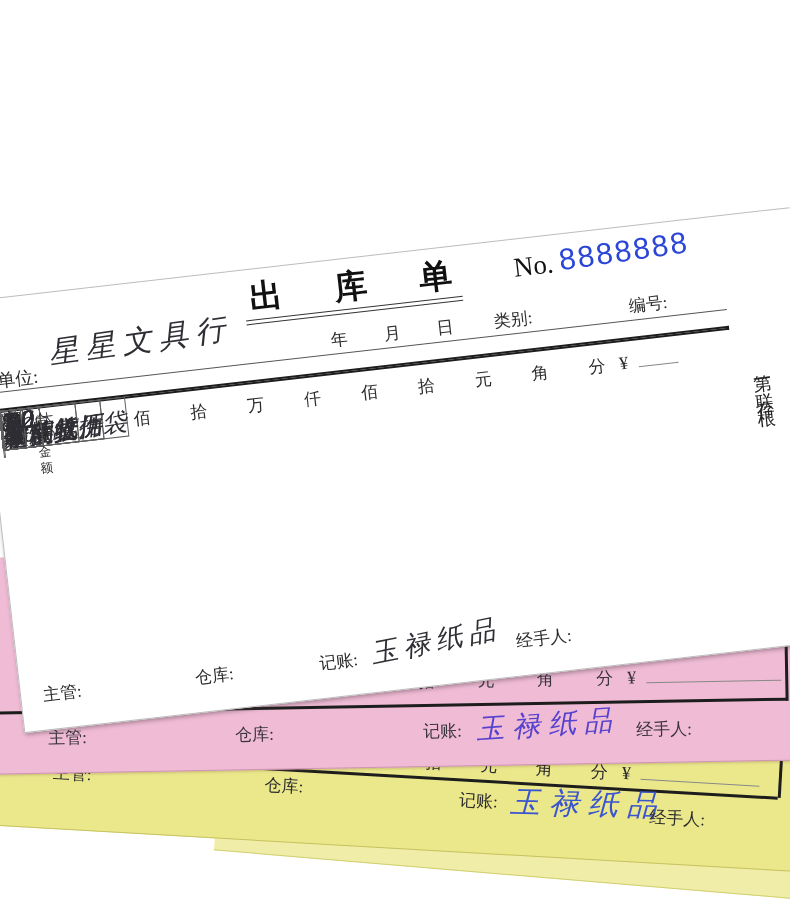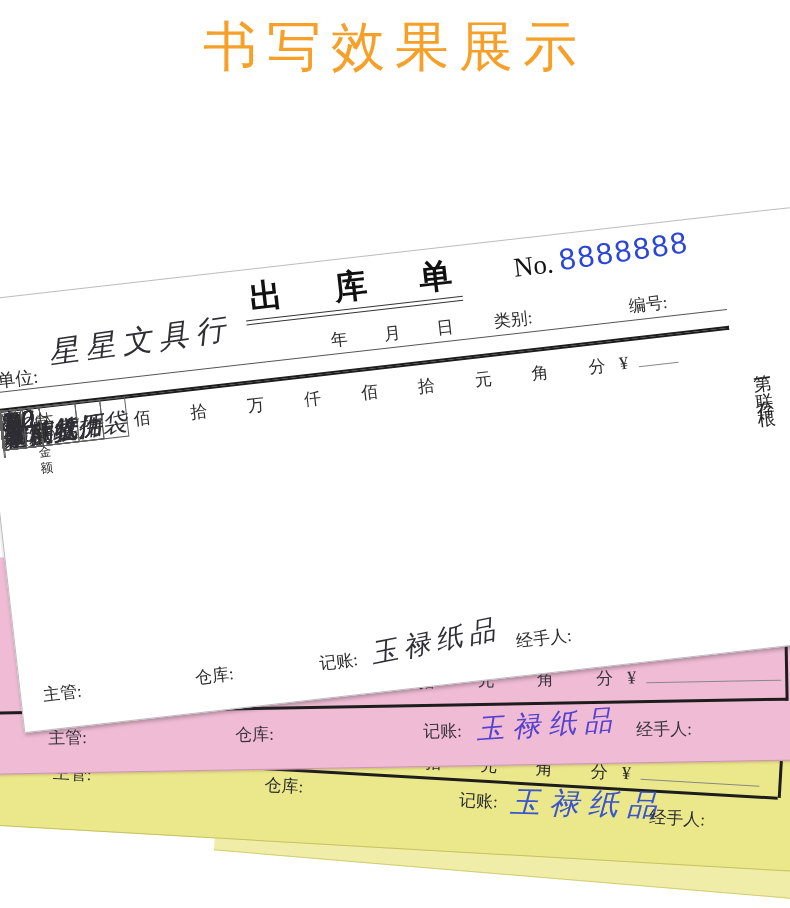--- a/index.html
+++ b/index.html
@@ -112,21 +112,20 @@
   .y-sig-bk{left:497px;top:112px;}
   .y-sig-bkv{left:548px;top:100px;font-size:30px;letter-spacing:9px;color:#3b55cf;transform:rotate(-2deg);}
   .y-sig-hd{left:688px;top:118px;}
 </style>
 </head>
 <body>
 
 <div>
 
   <div class="banner">
-    <div class="banner-title">书写效果展示</div>
   </div>
 
   <div class="sheet sheet-yellow2"></div>
 
   <div class="sheet sheet-yellow">
     <div class="cap-row y-cap">
       <span class="cap-units">佰 拾 万 仟 佰 拾 元 角 分</span>
       <span class="cap-cur">¥</span>
       <span class="cap-line"></span>
     </div>

